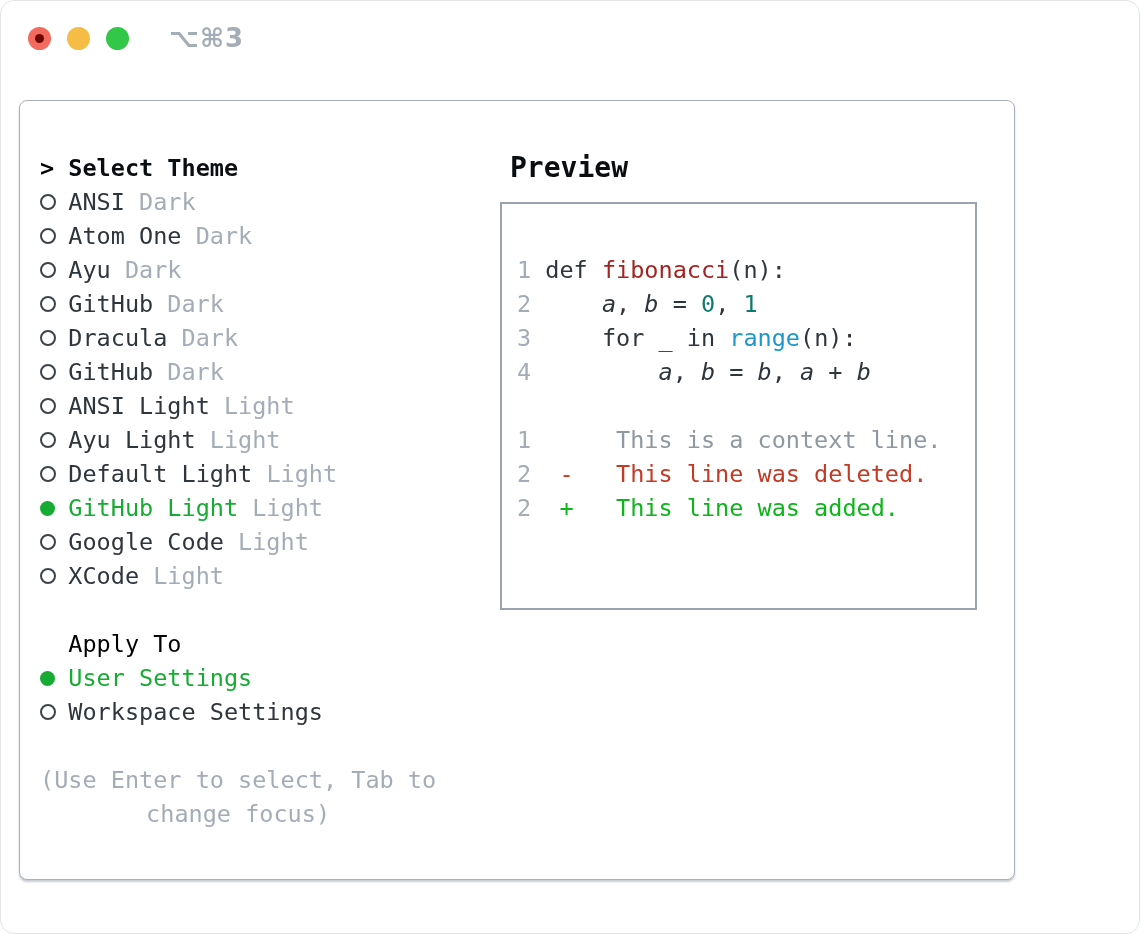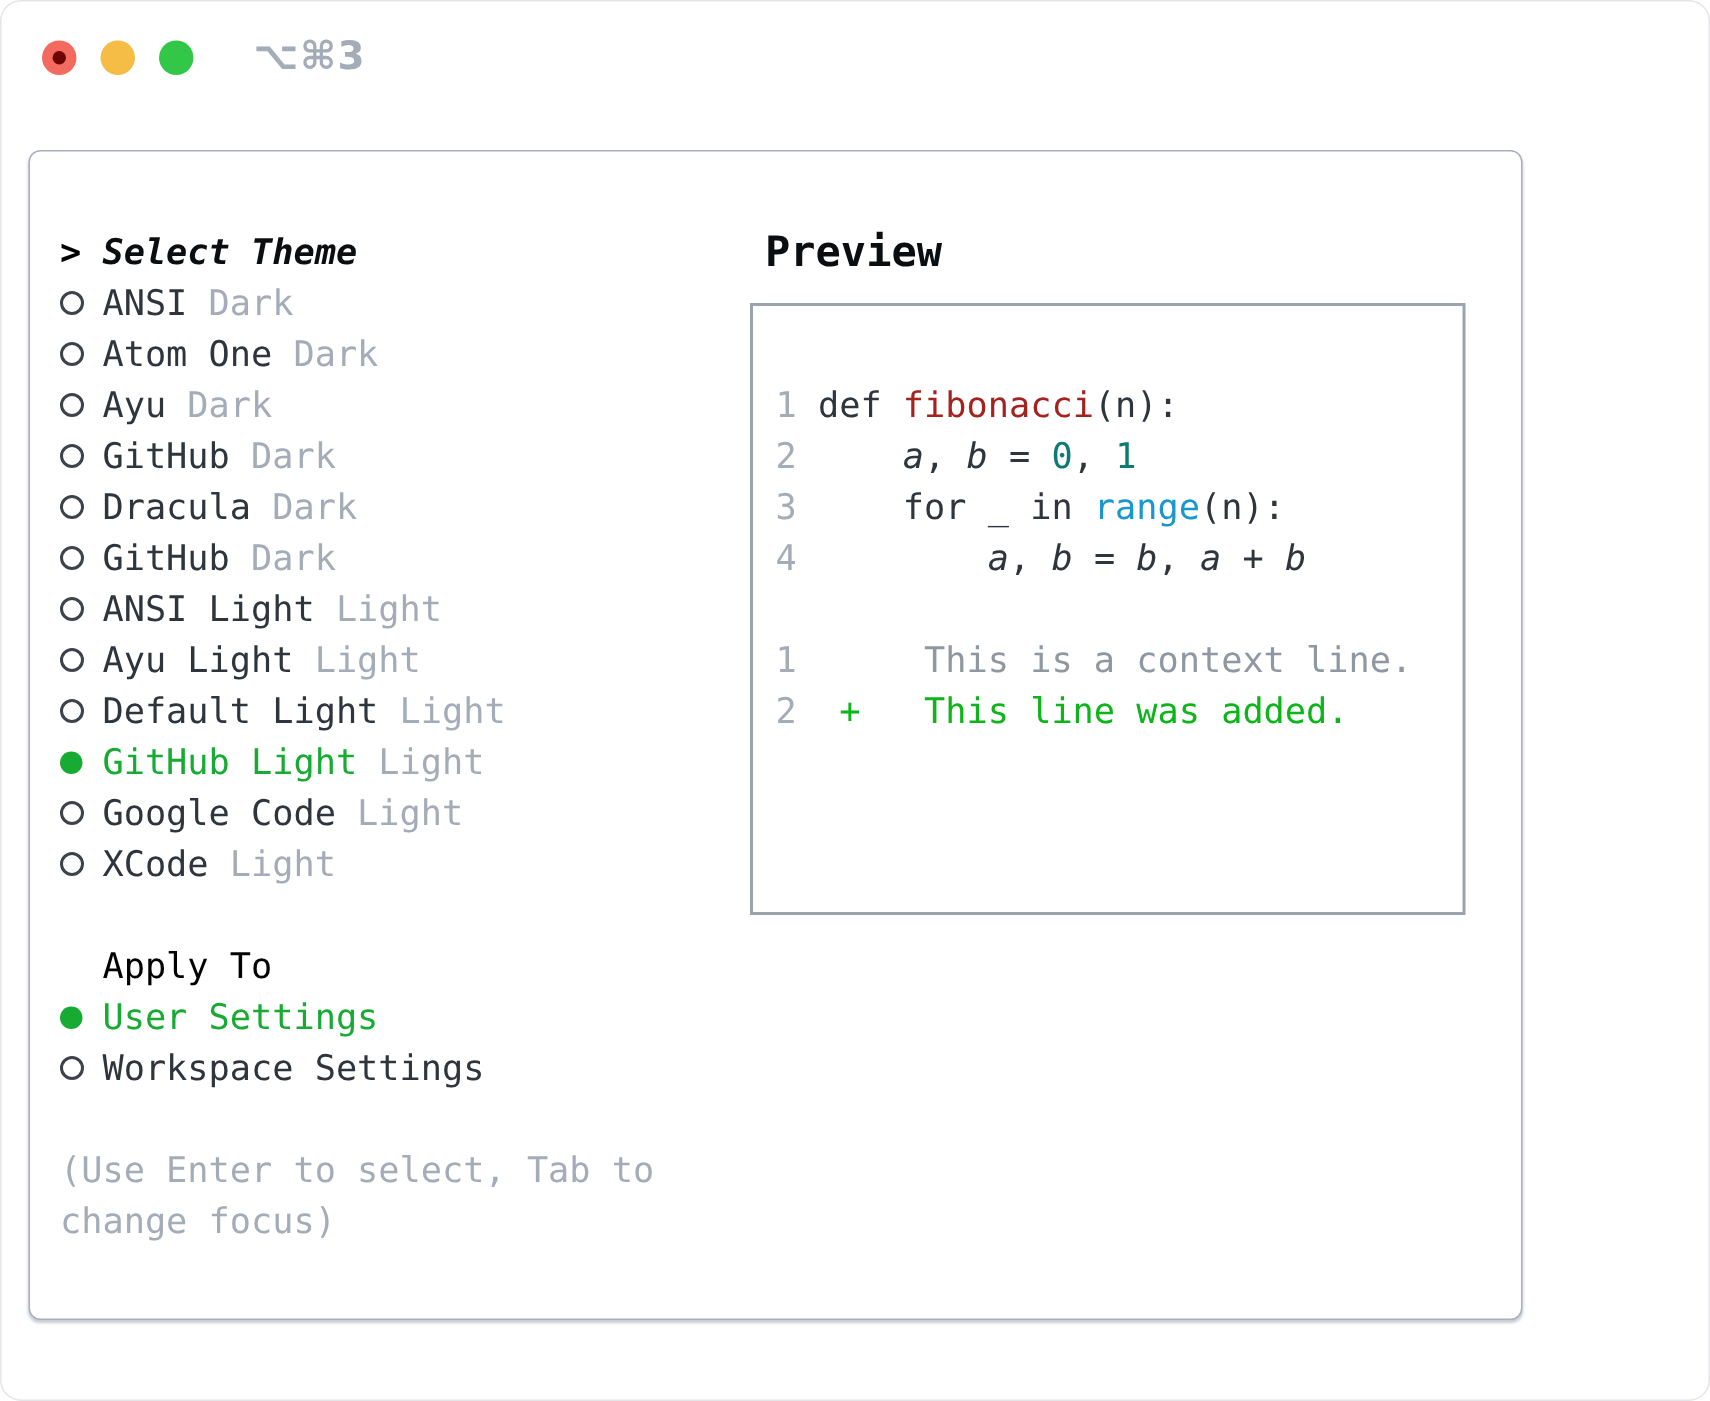--- a/index.html
+++ b/index.html
@@ -16,29 +16,29 @@
   .win-title{position:absolute;left:168px;top:22px;font-family:"DejaVu Sans","Liberation Sans",sans-serif;font-weight:700;font-size:26px;color:var(--muted,#9aa2ae);letter-spacing:1px;}
 
   
   .panel{position:absolute;left:18px;top:99px;width:996px;height:780px;box-sizing:border-box;border:1.5px solid var(--panel-border,#a9b0ba);border-radius:8px;background:#fff;box-shadow:0 2px 2px rgba(130,140,155,.45);}
 
   .row{display:flex;align-items:center;height:34px;font-size:23.5px;color:var(--text,#2e353c);}
   .mk{flex:0 0 28.3px;width:28.3px;display:flex;align-items:center;}
   .mk i{display:block;width:12px;height:12px;border:2.2px solid #3c434b;border-radius:50%;background:transparent;}
   .mk.arrow{font-weight:bold;color:#000;}
   .lbl{white-space:pre;}
-  .hdr .lbl{font-weight:bold;color:var(--heading,#0b0e11);font-style:italic;}
+  .hdr .lbl{font-weight:bold;color:var(--heading,#0b0e11);}
   .vr{margin-left:0.602em;color:var(--muted,#a4acb8);}
   .row.sel .mk i{width:15px;height:15px;border:none;background:var(--green,#17ab33);}
   .row.sel .nm, .row.sel .lbl{color:var(--green,#17ab33);}
   .apply-hdr .lbl{color:#000;}
 
   .theme-list{position:absolute;left:20px;top:50px;}
   .apply-block{position:absolute;left:20px;top:526px;}
-  .hint-block{position:absolute;left:20px;top:662px;}
+  .hint-block{position:absolute;left:20px;top:662px;text-align:center;}
   .hint{height:34px;line-height:34px;font-size:23.5px;color:var(--muted,#a4acb8);white-space:pre;}
 
   
   .preview-title{position:absolute;left:490px;top:50px;height:34px;line-height:34px;font-size:28px;font-weight:bold;color:var(--heading,#0b0e11);}
   .preview-box{position:absolute;left:480px;top:101px;width:477px;height:408px;box-sizing:border-box;border:2px solid var(--preview-border,#9ba4ae);background:#fff;}
   .code{position:absolute;left:15px;top:49px;right:0;}
   .pline{height:34px;line-height:34px;font-size:23.5px;white-space:pre;}
   .c-t{color:var(--text,#2e353c);}
   .c-g{color:var(--line-number,#a4acb8);}
   .c-fn{color:var(--dark-red,#a2231f);}
@@ -172,18 +172,19 @@
     <div class="preview-title">Preview</div>
 
     <div class="preview-box">
       <div class="code">
         <div class="pline"><span class="c-g">1</span><span class="c-t"> def </span><span class="c-fn">fibonacci</span><span class="c-t">(n):</span></div>
         <div class="pline"><span class="c-g">2</span><span class="c-t">     </span><span class="c-var">a</span><span class="c-t">, </span><span class="c-var">b</span><span class="c-t"> = </span><span class="c-num">0</span><span class="c-t">, </span><span class="c-num">1</span></div>
         <div class="pline"><span class="c-g">3</span><span class="c-t">     for _ in </span><span class="c-blue">range</span><span class="c-t">(n):</span></div>
         <div class="pline"><span class="c-g">4</span><span class="c-t">         </span><span class="c-var">a</span><span class="c-t">, </span><span class="c-var">b</span><span class="c-t"> = </span><span class="c-var">b</span><span class="c-t">, </span><span class="c-var">a</span><span class="c-t"> + </span><span class="c-var">b</span></div>
         <div class="pline"></div>
         <div class="pline"><span class="c-g">1</span><span class="c-ctx">      This is a context line.</span></div>
+        <div class="pline"><span class="c-g">2</span><span class="c-red">  -   This line was deleted.</span></div>
         <div class="pline"><span class="c-g">2</span><span class="c-grn">  +   This line was added.</span></div>
       </div>
     </div>
 
   </div>
 </div>
 
 </body></html>

